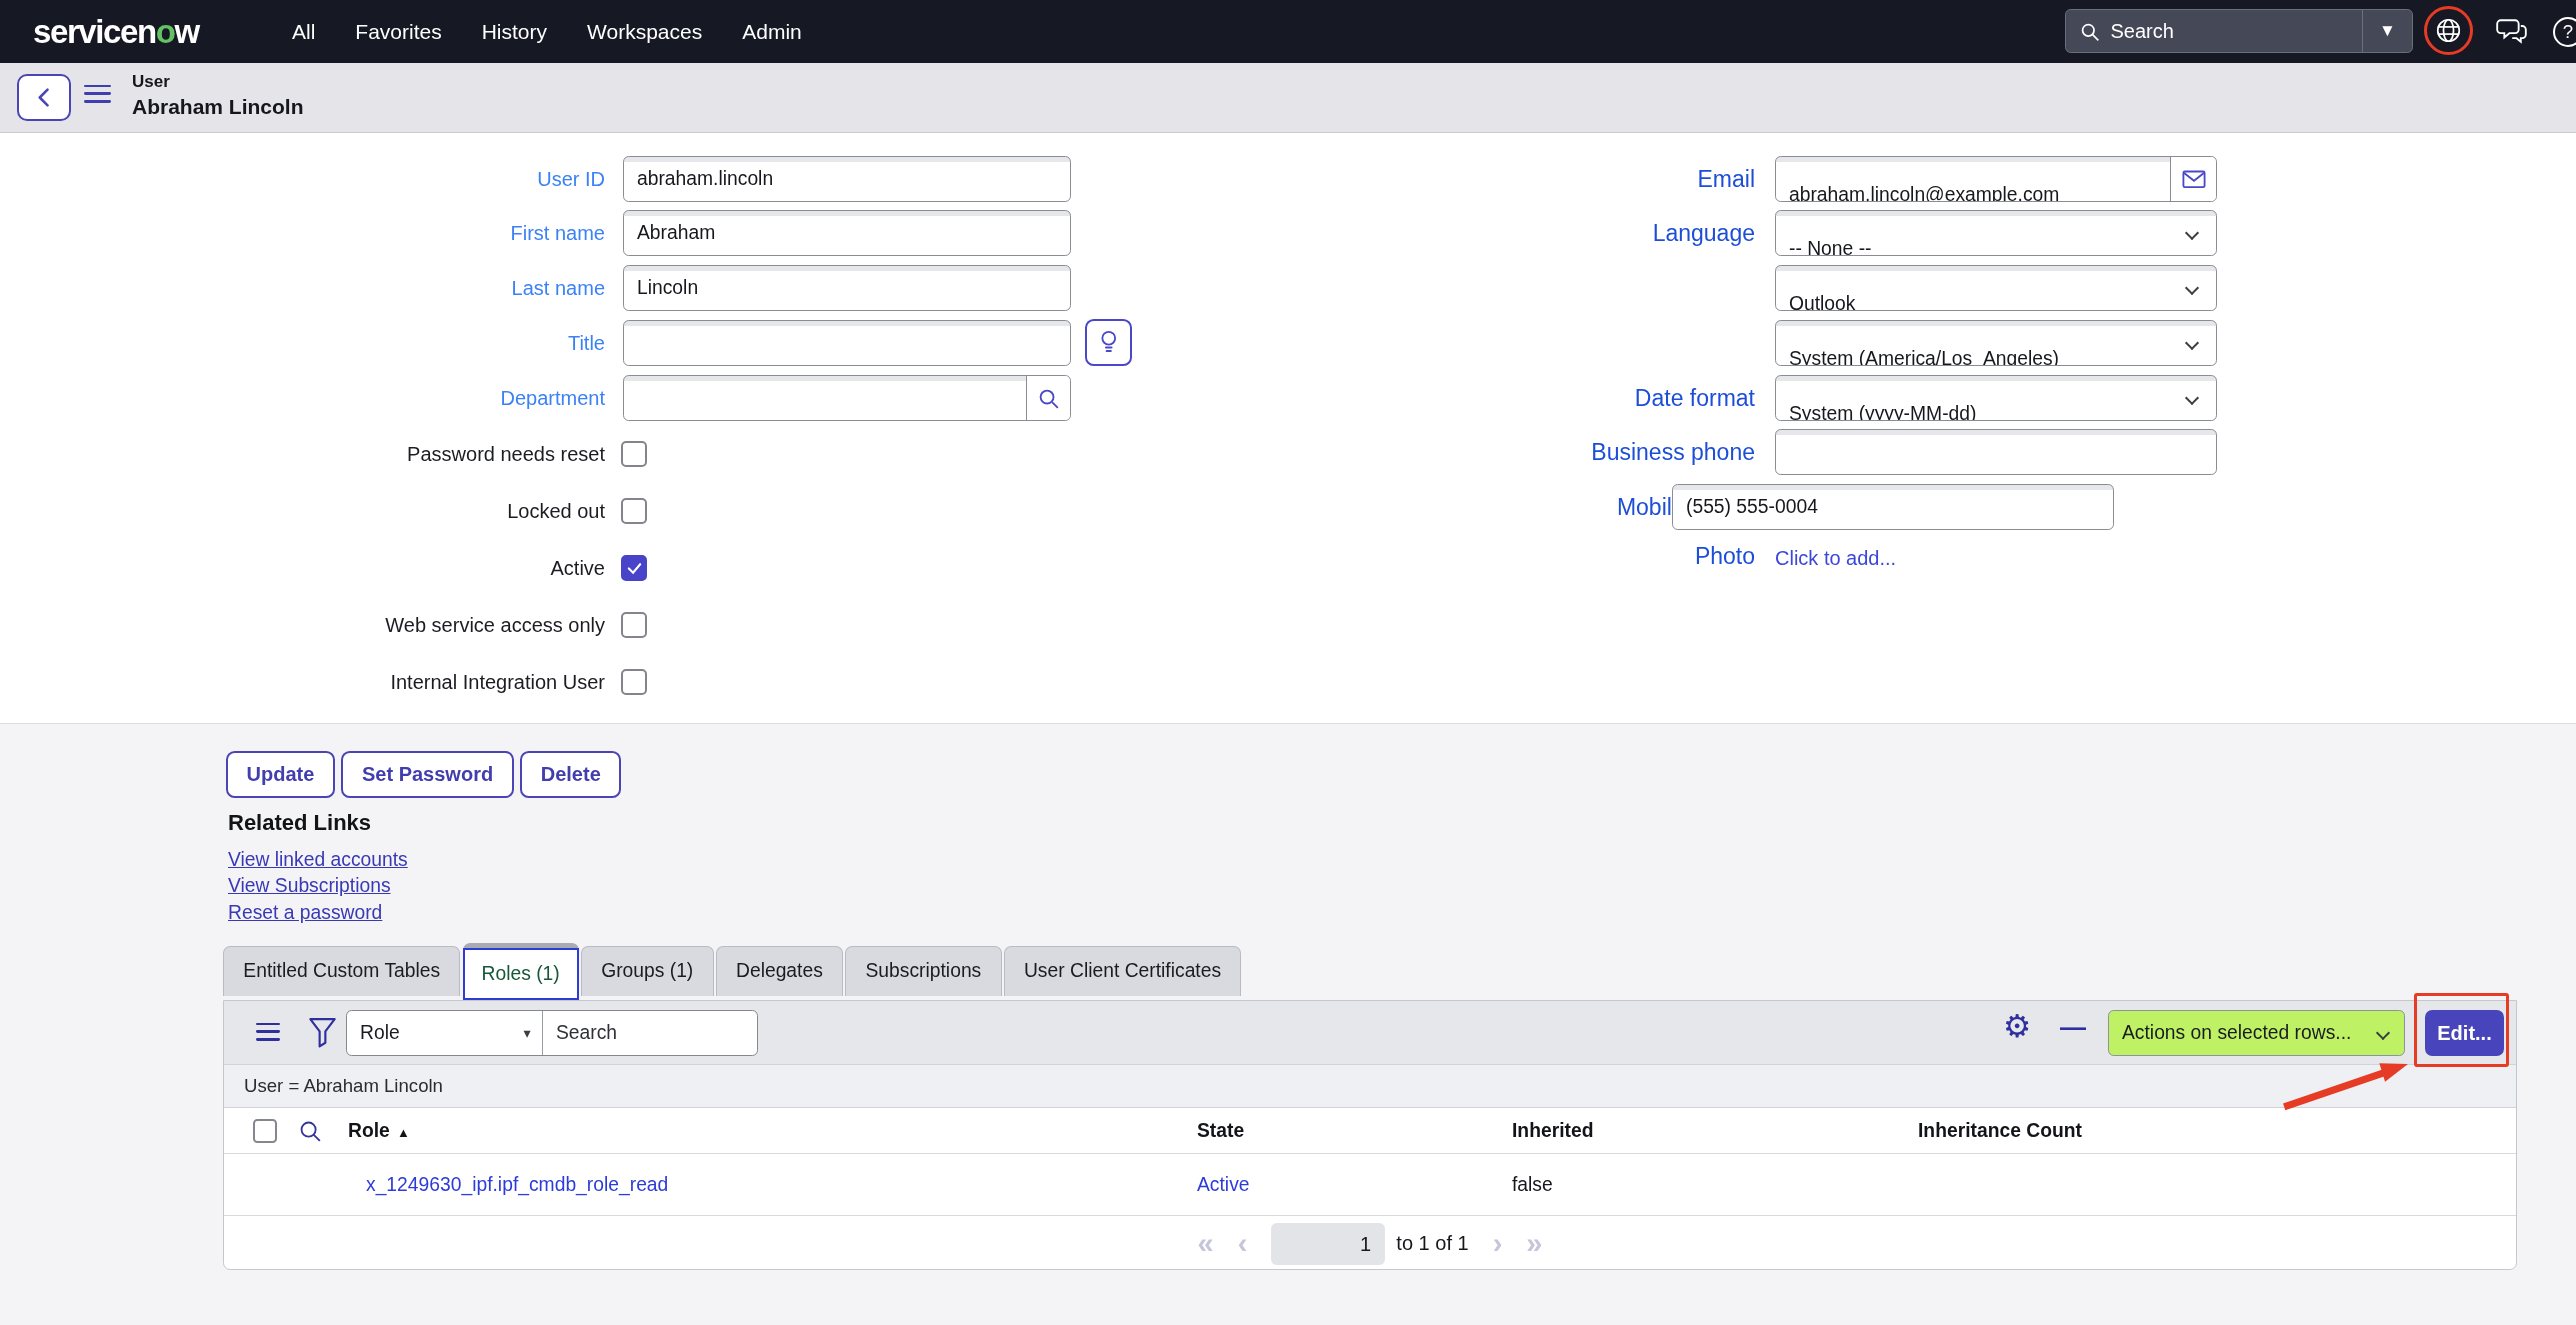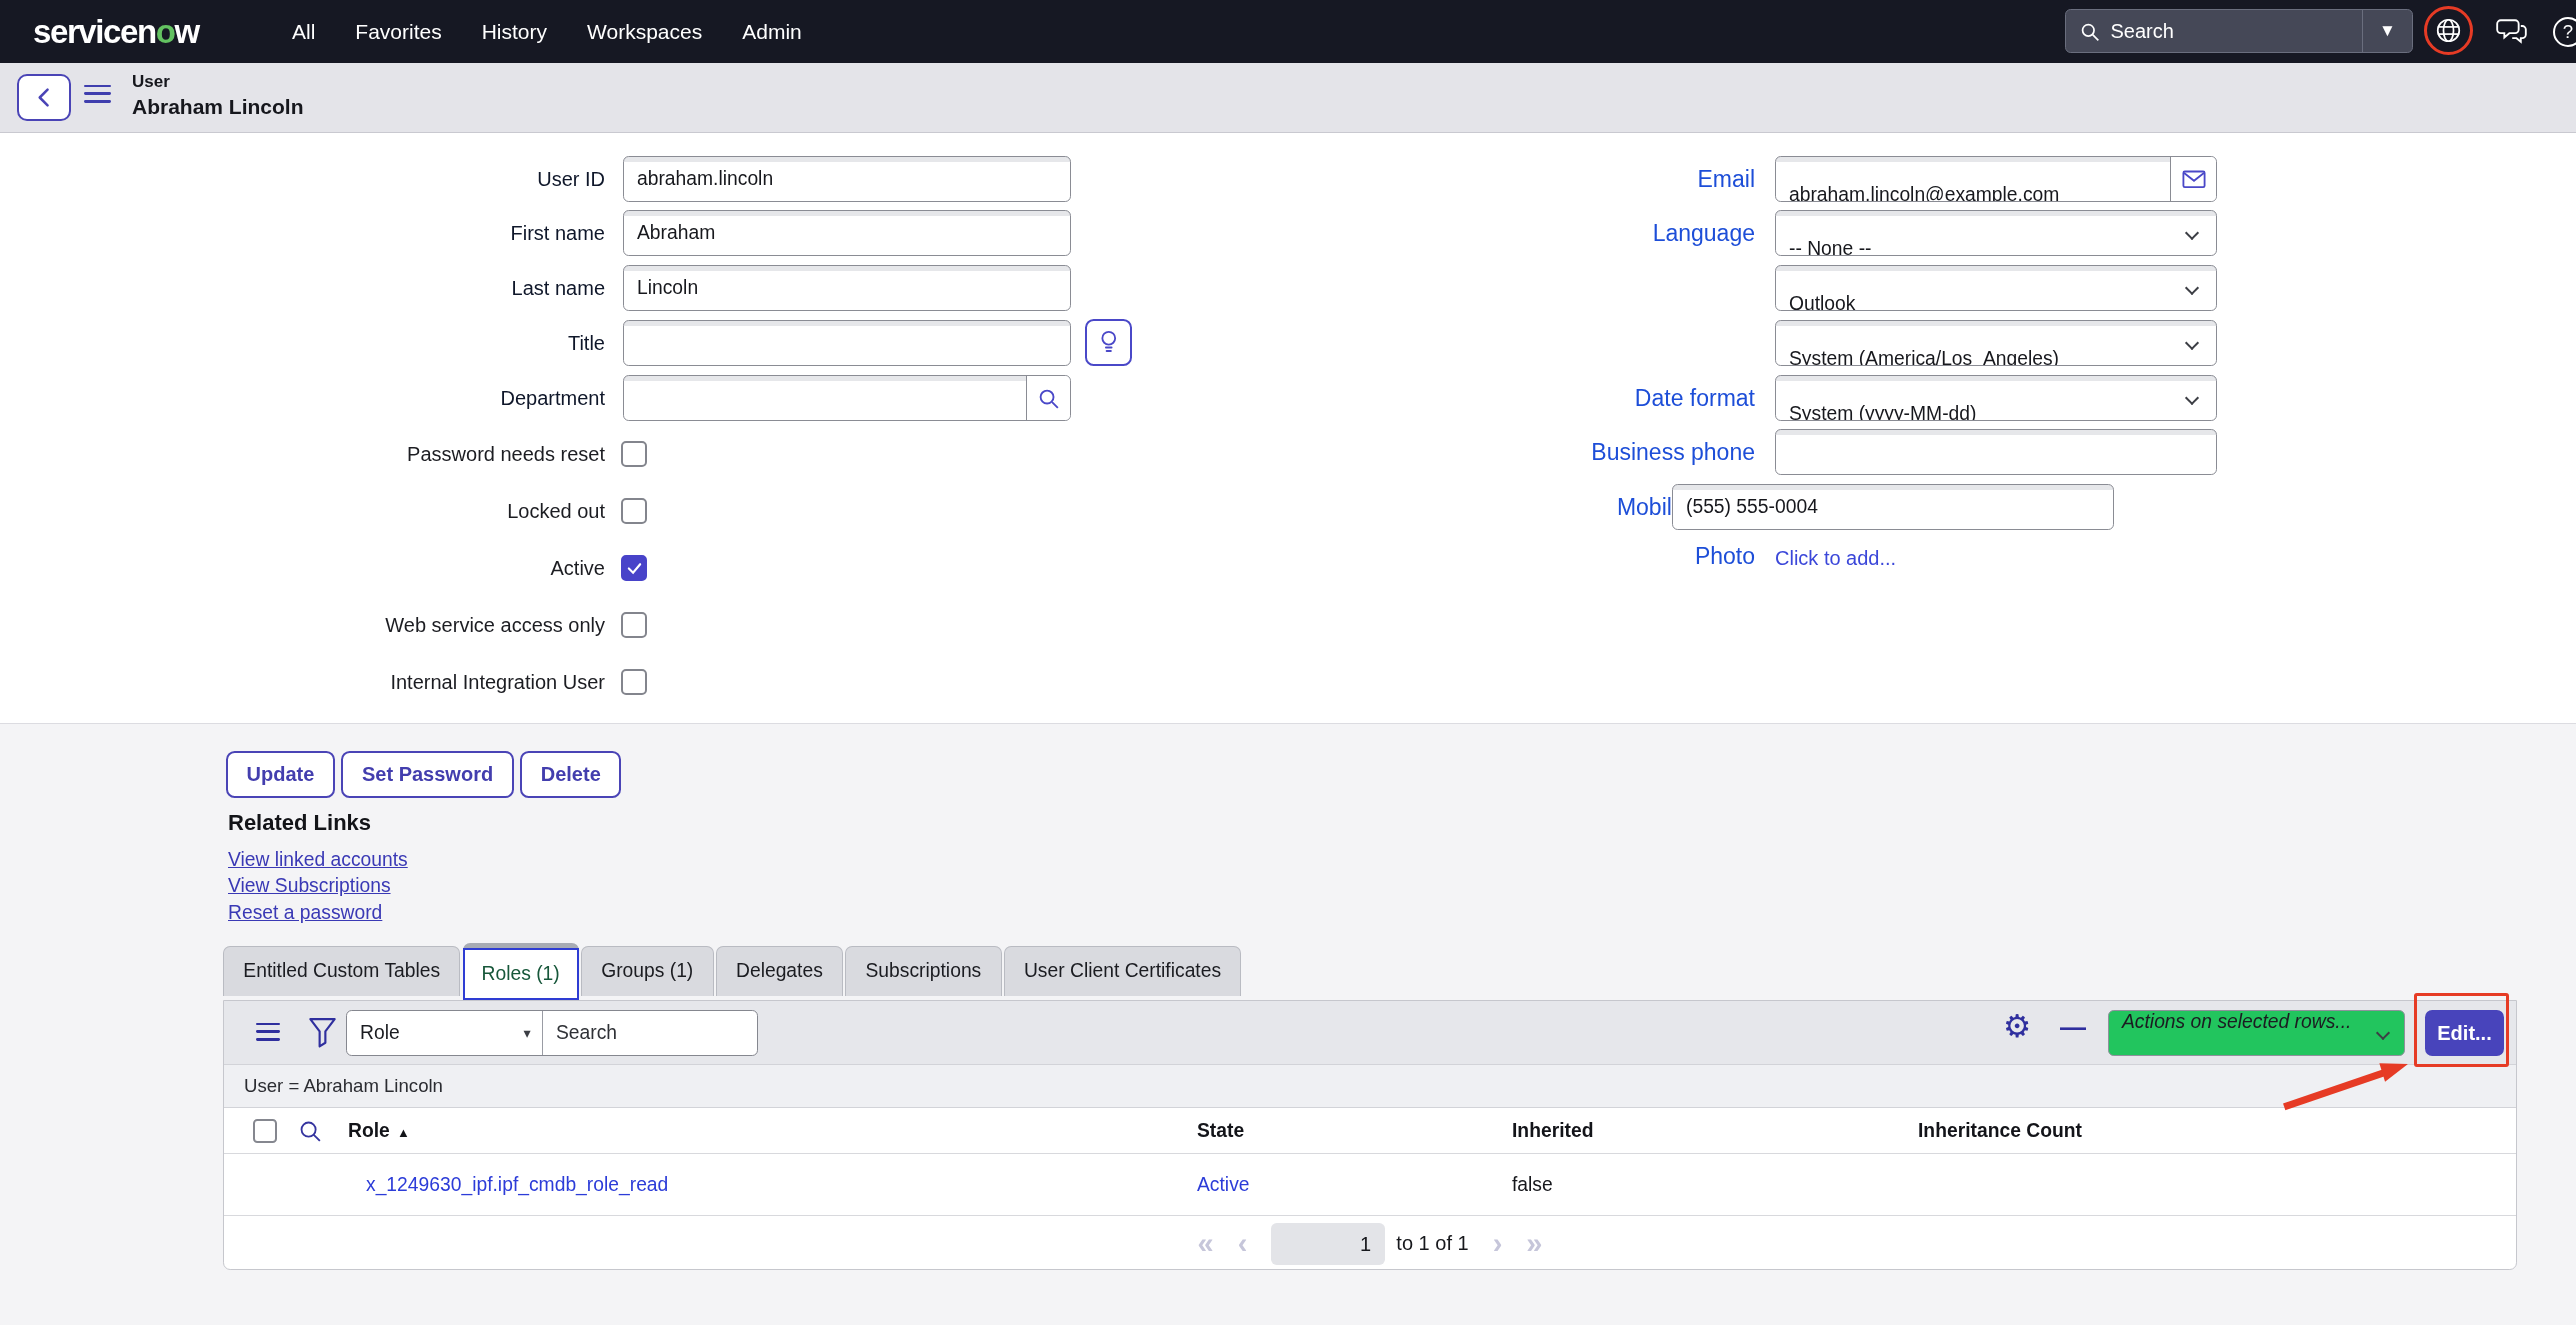--- a/index.html
+++ b/index.html
@@ -40,21 +40,21 @@
   .burger i { display:block; height:2.9px; background:#3f3eae; margin-bottom:5px; border-radius:1.4px; }
   .rec-type { position:absolute; left:132px; top:8.6px; font-size:17px; font-weight:bold; color:#16171d; }
   .rec-name { position:absolute; left:132px; top:31.5px; font-size:21px; font-weight:bold; color:#16171d; }
   .hicon { position:absolute; top:75px; color:#35349f; }
   .dots { font-size:24px; font-weight:bold; letter-spacing:2.9px; color:#35349f; }
   .btn-outline { background:#fff; border:2.1px solid #4a44b6; border-radius:8.6px; color:#433eae; font-weight:bold; font-size:20px;
                  height:47px; display:inline-flex; align-items:center; justify-content:center; padding:0 18.6px; white-space:nowrap; cursor:pointer; font-family:inherit; }
 
   
   .fbody { position:absolute; left:0; top:133px; width:2576px; height:591px; background:#fff; border-bottom:0.7px solid #dcdce1; }
-  .lbl { position:absolute; left:215px; width:390px; text-align:right; font-size:20px; color:#0f172a; height:46px; line-height:46px; }
+  .lbl { position:absolute; left:215px; width:390px; text-align:right; font-size:20px; color:#3b82f6; height:46px; line-height:46px; }
   .rlbl { position:absolute; left:1360px; width:395px; text-align:right; font-size:23px; color:#1d4ed8; height:46px; line-height:46px; }
   .tb { position:absolute; height:46px; border:1.4px solid #8a8c94; border-radius:5.7px; background-color:#fff;
         background-image:linear-gradient(#e6e7ea,#e6e7ea); background-size:100% 5px; background-repeat:no-repeat; background-position:top;
         font-size:19.3px; color:#17181d; padding:16px 13px; font-family:inherit; outline:none; line-height:43px; white-space:nowrap; overflow:hidden; }
   input.tb { line-height:normal; }
   .seg { position:absolute; right:0; top:0; bottom:0; border-left:1.4px solid #8a8c94; display:flex; align-items:center; justify-content:center; background:#fff; border-radius:0 4.3px 4.3px 0; }
   .chev { position:absolute; right:18.6px; top:16.5px; width:10px; height:10px; border-right:2.1px solid #3c3e45; border-bottom:2.1px solid #3c3e45; transform:rotate(45deg); }
   .cb { position:absolute; left:621px; width:26px; height:26px; border:2.1px solid #83858d; border-radius:5px; background:#fff; display:flex; align-items:center; justify-content:center; }
   .cb svg { display:none; }
   .cb.on { background:#4843c9; border-color:#4843c9; }
@@ -80,22 +80,22 @@
   .toolbar { position:absolute; left:0; top:0; width:100%; height:64px; background:#e6e7eb; border-bottom:0.7px solid #d2d3d8; }
   .tb-burger { position:absolute; left:31.5px; top:21.5px; width:24px; }
   .tb-burger i { display:block; height:2.9px; background:#2f2f9e; margin-bottom:5px; border-radius:1.4px; }
   .filtergroup { position:absolute; left:122px; top:9.3px; width:412px; height:46px; background:#fff; border:1.4px solid #85878f; border-radius:5.7px; display:flex; }
   .fg-left { width:196px; border-right:1.4px solid #9a9ca4; position:relative; display:flex; align-items:center; padding:0 13px; font-size:19.3px; color:#1b1c21; }
   .fg-left .tri { position:absolute; right:11.4px; font-size:14.3px; color:#3c3e45; }
   .fg-right { flex:1; display:flex; align-items:center; }
   .fg-right input { border:none; outline:none; font-size:19.3px; color:#2f3136; padding:0 13px; width:100%; font-family:inherit; background:transparent; }
   .fg-right input::placeholder { color:#2f3136; opacity:1; }
   .tbicon { position:absolute; top:15.7px; color:#2f2f9e; }
-  .actions-sel { position:absolute; left:1884px; top:9.3px; width:297px; height:46px; background:#22c55e; border:1.4px solid #8f919c; border-radius:5.7px;
-                 display:flex; padding:0 13px; font-size:19.3px; color:#1b1c21;font-style:italic; }
+  .actions-sel { position:absolute; left:1884px; top:9.3px; width:297px; height:46px; background:#bef264; border:1.4px solid #8f919c; border-radius:5.7px;
+                 display:flex; align-items:center; padding:0 13px; font-size:19.3px; color:#1b1c21; }
   .actions-sel .chev { top:16.5px; right:15.7px; }
   .editbtn { position:absolute; left:2201px; top:9.3px; width:79px; height:46px; background:#4844bb; border:none; border-radius:7.2px;
              color:#fff; font-size:20px; font-weight:bold; font-family:inherit; cursor:pointer; }
   .crumbrow { position:absolute; left:0; top:64px; width:100%; height:43px; background:#eff0f3; border-bottom:0.7px solid #d2d3d8;
               display:flex; align-items:center; padding-left:20px; font-size:18.6px; color:#2b2c31; }
   .headrow { position:absolute; left:0; top:107px; width:100%; height:46px; background:#fff; border-bottom:0.7px solid #d8d9dd; }
   .datarow { position:absolute; left:0; top:153px; width:100%; height:62px; background:#fff; border-bottom:0.7px solid #d8d9dd; }
   .hcb { position:absolute; left:29px; top:10.7px; width:24px; height:24px; border:2.1px solid #85878f; border-radius:4.3px; background:#fff; }
   .colhead { position:absolute; top:0; height:46px; line-height:46px; font-size:19.3px; font-weight:bold; color:#131419; }
   .cell { position:absolute; top:0; height:62px; line-height:62px; font-size:19.3px; color:#17181d; white-space:nowrap; }

